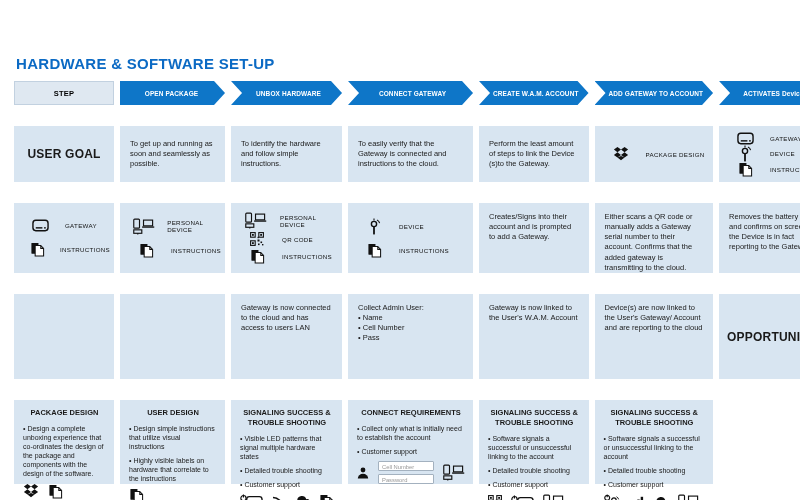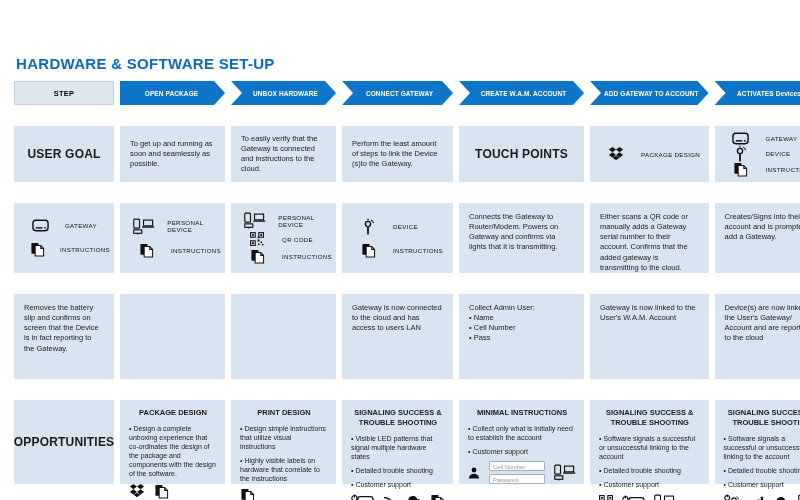--- a/index.html
+++ b/index.html
@@ -35,23 +35,23 @@
   <div class="grid" id="grid">
       <div class="row-label step-label">STEP</div>
       <div class="seg first">OPEN PACKAGE</div>
       <div class="seg">UNBOX HARDWARE</div>
       <div class="seg">CONNECT GATEWAY</div>
       <div class="seg">CREATE W.A.M. ACCOUNT</div>
       <div class="seg">ADD GATEWAY TO ACCOUNT</div>
       <div class="seg">ACTIVATES Devices(s)</div>
       <div class="cell row-label">USER GOAL</div>
       <div class="cell txt goal">To get up and running as soon and seamlessly as possible.</div>
+      <div class="cell txt goal">To identify the hardware and follow simple instructions.</div>
       <div class="cell txt goal">To easily verify that the Gateway is connected and instructions to the cloud.</div>
       <div class="cell txt goal">Perform the least amount of steps to link the Device (s)to the Gateway.</div>
-      <div class="cell row-label">TOUCH POINTS</div>
       <div class="cell tp">
         <div class="tp-item">
           <span class="tp-ico">
             <span>
               <svg width="16" height="16" viewBox="0 0 18 18">
                 <path fill="#111" d="M5 1 L9 4 L5 7 L1 4 Z M13 1 L17 4 L13 7 L9 4 Z M5 7 L9 10 L5 13 L1 10 Z M13 7 L17 10 L13 13 L9 10 Z M5 13 L9 11.2 L13 13 L9 16 Z"></path>
               </svg>
             </span>
           </span>
           <span class="tp-lbl">PACKAGE DESIGN</span>
@@ -222,23 +222,22 @@
               <svg width="15" height="15" viewBox="0 0 16 16">
                 <rect x="1.5" y="1" width="7.5" height="11.5" rx="0.5" fill="#111"></rect>
                 <path d="M5.5 3.8 h6 l3 3 v8.2 h-9 z" fill="#fff" stroke="#111" stroke-width="1.1"></path>
                 <path d="M11.5 4.2 v2.6 h2.6" fill="none" stroke="#111" stroke-width="1.1"></path>
               </svg>
             </span>
           </span>
           <span class="tp-lbl">INSTRUCTIONS</span>
         </div>
       </div>
-      <div class="cell txt">Connects the Gateway to Router/Modem. Powers on Gateway and confirms via lights that it is transmitting.</div>
+      <div class="cell txt">Creates/Signs into their account and is prompted to add a Gateway.</div>
       <div class="cell txt">Either scans a QR code or manually adds a Gateway serial number to their account. Confirms that the added gateway is transmitting to the cloud.</div>
-      <div class="cell txt">Creates/Signs into their account and is prompted to add a Gateway.</div>
       <div class="cell txt">Removes the battery slip and confirms on screen that the Device is in fact reporting to the Gateway.</div>
       <div class="cell txt"></div>
       <div class="cell txt"></div>
       <div class="cell txt">Gateway is now connected to the cloud and has access to users LAN</div>
       <div class="cell txt">Collect Admin User:
 • Name
 • Cell Number
 • Pass</div>
       <div class="cell txt">Gateway is now linked to the User's W.A.M. Account</div>
       <div class="cell txt">Device(s) are now linked to the User's Gateway/ Account and are reporting to the cloud</div>
@@ -255,21 +254,21 @@
           <span>
             <svg width="15" height="15" viewBox="0 0 16 16">
               <rect x="1.5" y="1" width="7.5" height="11.5" rx="0.5" fill="#111"></rect>
               <path d="M5.5 3.8 h6 l3 3 v8.2 h-9 z" fill="#fff" stroke="#111" stroke-width="1.1"></path>
               <path d="M11.5 4.2 v2.6 h2.6" fill="none" stroke="#111" stroke-width="1.1"></path>
             </svg>
           </span>
         </div>
       </div>
       <div class="cell opp">
-        <div class="opp-title">PRINT DESIGN</div>
+        <div class="opp-title">USER DESIGN</div>
         <div class="opp-bullet">• Design simple instructions that utilize visual instructions</div>
         <div class="opp-bullet">• Highly visible labels on hardware that correlate to the instructions</div>
         <div class="opp-icons">
           <span>
             <svg width="15" height="15" viewBox="0 0 16 16">
               <rect x="1.5" y="1" width="7.5" height="11.5" rx="0.5" fill="#111"></rect>
               <path d="M5.5 3.8 h6 l3 3 v8.2 h-9 z" fill="#fff" stroke="#111" stroke-width="1.1"></path>
               <path d="M11.5 4.2 v2.6 h2.6" fill="none" stroke="#111" stroke-width="1.1"></path>
             </svg>
           </span>
@@ -305,21 +304,21 @@
           <span class="push-right">
             <svg width="15" height="15" viewBox="0 0 16 16">
               <rect x="1.5" y="1" width="7.5" height="11.5" rx="0.5" fill="#111"></rect>
               <path d="M5.5 3.8 h6 l3 3 v8.2 h-9 z" fill="#fff" stroke="#111" stroke-width="1.1"></path>
               <path d="M11.5 4.2 v2.6 h2.6" fill="none" stroke="#111" stroke-width="1.1"></path>
             </svg>
           </span>
         </div>
       </div>
       <div class="cell opp">
-        <div class="opp-title">MINIMAL INSTRUCTIONS</div>
+        <div class="opp-title">CONNECT REQUIREMENTS</div>
         <div class="opp-bullet">• Collect only what is initially need to establish the account</div>
         <div class="opp-bullet">• Customer support</div>
         <div class="opp-icons">
           <span>
             <svg width="12" height="12" viewBox="0 0 12 12">
               <circle cx="6" cy="3" r="2.4" fill="#111"></circle>
               <path d="M0.8 11.4 a5.2 4.6 0 0 1 10.4 0 z" fill="#111"></path>
             </svg>
           </span>
           <div class="mock-form">

